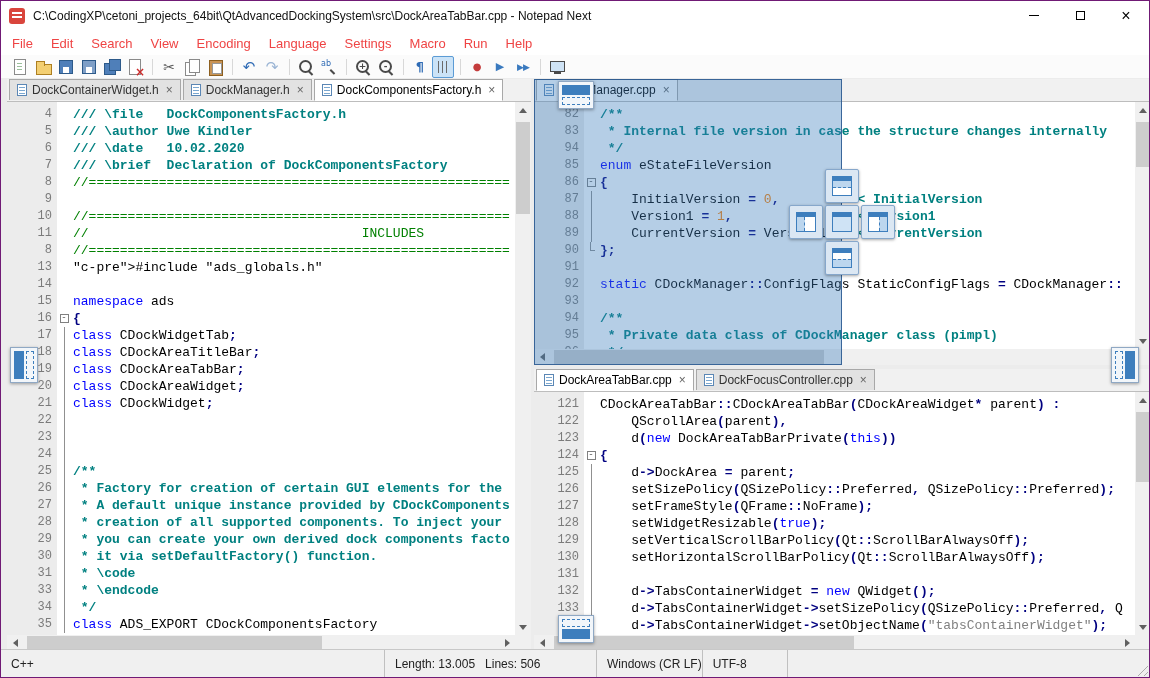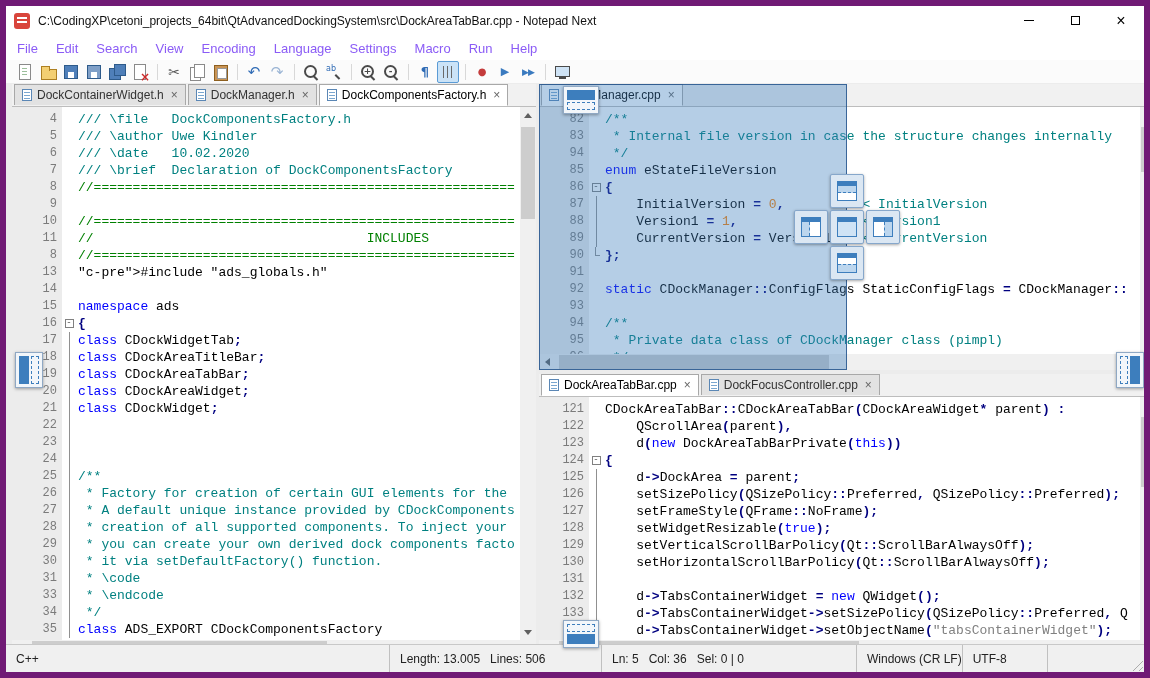--- a/index.html
+++ b/index.html
@@ -1,33 +1,33 @@
 <!DOCTYPE html>
 <html><head>
 <meta charset="utf-8">
 <style>
   html,body{margin:0;padding:0;background:#d8d8d8;}
   *{box-sizing:border-box;}
-  .window{position:relative;width:1150px;height:678px;background:#fff;border:6px solid #701a75;
+  .window{position:relative;width:1150px;height:678px;background:#fff;border:1px solid #701a75;
           font-family:"Liberation Sans",sans-serif;overflow:hidden;}
 
   
   .titlebar{position:absolute;left:0;top:0;right:0;height:30px;background:#fff;display:flex;align-items:center;}
   .app-icon{width:16px;height:16px;margin:0 8px 0 8px;background:#d9453c;border-radius:3px;position:relative;flex:0 0 auto;}
   .app-icon::before{content:"";position:absolute;left:3px;top:4px;right:3px;height:2px;background:#fff;box-shadow:0 4px 0 #fff;}
   .title{font-size:12px;color:#111;white-space:nowrap;overflow:hidden;flex:1 1 auto;}
   .win-controls{display:flex;height:30px;flex:0 0 auto;}
   .wc{width:46px;height:29px;display:flex;align-items:center;justify-content:center;}
   .wc-min{width:10px;height:1px;background:#000;display:inline-block;}
   .wc-max{width:9px;height:9px;border:1px solid #000;display:inline-block;}
   .wc-close{font-size:16px;font-weight:300;color:#000;line-height:1;}
 
   
   .menubar{position:absolute;left:0;top:30px;right:0;height:24px;background:#fff;display:flex;align-items:center;padding-left:2px;}
-  .menu-item{padding:3px 9px;font-size:13px;color:#8b5cf6;}
+  .menu-item{padding:3px 9px;font-size:13px;color:#ef4444;}
 
   
   .toolbar{position:absolute;left:0;top:54px;right:0;height:24px;background:#fbfbfb;display:flex;align-items:center;padding-left:8px;border-bottom:1px solid #ececec;}
   .tb-btn{width:22px;height:22px;display:flex;align-items:center;justify-content:center;border:1px solid transparent;border-radius:2px;margin-right:1px;}
   .tb-btn.pressed{background:#cbe3f7;border-color:#5b9bd5;}
   .tb-sep{width:1px;height:16px;background:#d8d8d8;margin:0 5px;}
   .ico{width:18px;height:18px;position:relative;display:inline-block;}
   .ico.glyph{display:flex;align-items:center;justify-content:center;font-family:"DejaVu Sans",sans-serif;}
   .ic-new-file::before{content:"";position:absolute;left:3px;top:1px;width:10px;height:14px;background:#fff;border:1px solid #8a8a8a;}
   .ic-new-file::after{content:"";position:absolute;left:6px;top:5px;width:5px;height:1px;background:#9bbf9b;box-shadow:0 3px 0 #9bbf9b,0 6px 0 #9bbf9b;}
@@ -82,21 +82,21 @@
   
   .editor{position:absolute;left:0;top:23px;right:16px;bottom:16px;background:linear-gradient(90deg,#ececec 0,#ececec 50px,#fff 50px);overflow:hidden;font:13px/17px "Liberation Mono",monospace;padding-top:4px;}
   .crow{height:17px;display:flex;white-space:pre;}
   .ln{flex:0 0 50px;width:50px;text-align:right;padding-right:5px;color:#7b7b7b;font-size:12px;}
   .fold{flex:0 0 14px;width:14px;position:relative;}
   .fbox{display:block;width:9px;height:9px;border:1px solid #808080;background:#fff;font:9px/7px "Liberation Mono",monospace;font-style:normal;font-weight:normal;text-align:center;color:#555;margin:4px auto 0;}
   .fline{display:block;width:1px;height:17px;background:#909090;margin:0 auto;}
   .fend{display:block;width:5px;height:9px;border-left:1px solid #909090;border-bottom:1px solid #909090;margin-left:6px;}
   .cd{padding-left:2px;color:#000;}
   .cd i{font-style:normal;}
-  .c-doc{color:#008080;}
+  .c-doc{color:#008080;font-weight:bold;}
   .c-com{color:#008000;}
   .c-str{color:#808080;}
   .c-num{color:#ff8000;}
   .c-kw{color:#0000ff;font-weight:normal;}
   .c-op{color:#000080;font-weight:bold;}
 
   
   .vscroll{position:absolute;right:0;top:23px;bottom:16px;width:16px;background:#f0f0f0;display:flex;flex-direction:column;}
   .hscroll{position:absolute;left:0;right:16px;bottom:0;height:16px;background:#f0f0f0;display:flex;}
   .sb-arr{flex:0 0 16px;width:16px;height:16px;display:flex;align-items:center;justify-content:center;}
@@ -500,21 +500,20 @@
     <div class="edge-ind" id="edge-bottom">
         <div class="efill"></div>
         <div class="edash"></div>
       </div>
 
   </div>
 
   <div class="statusbar">
     <div class="sb-sec sb-lang">C++</div>
     <div class="sb-sec sb-stats">Length: 13.005   Lines: 506</div>
-    <div class="sb-sec sb-cursor">Ln: 5   Col: 36   Sel: 0 | 0</div>
     <div class="sb-sec sb-eol">Windows (CR LF)</div>
     <div class="sb-sec sb-enc">UTF-8</div>
     <div class="sb-sec sb-fill">
       <div class="grip"></div>
     </div>
   </div>
 
 </div>
 
 </body></html>

